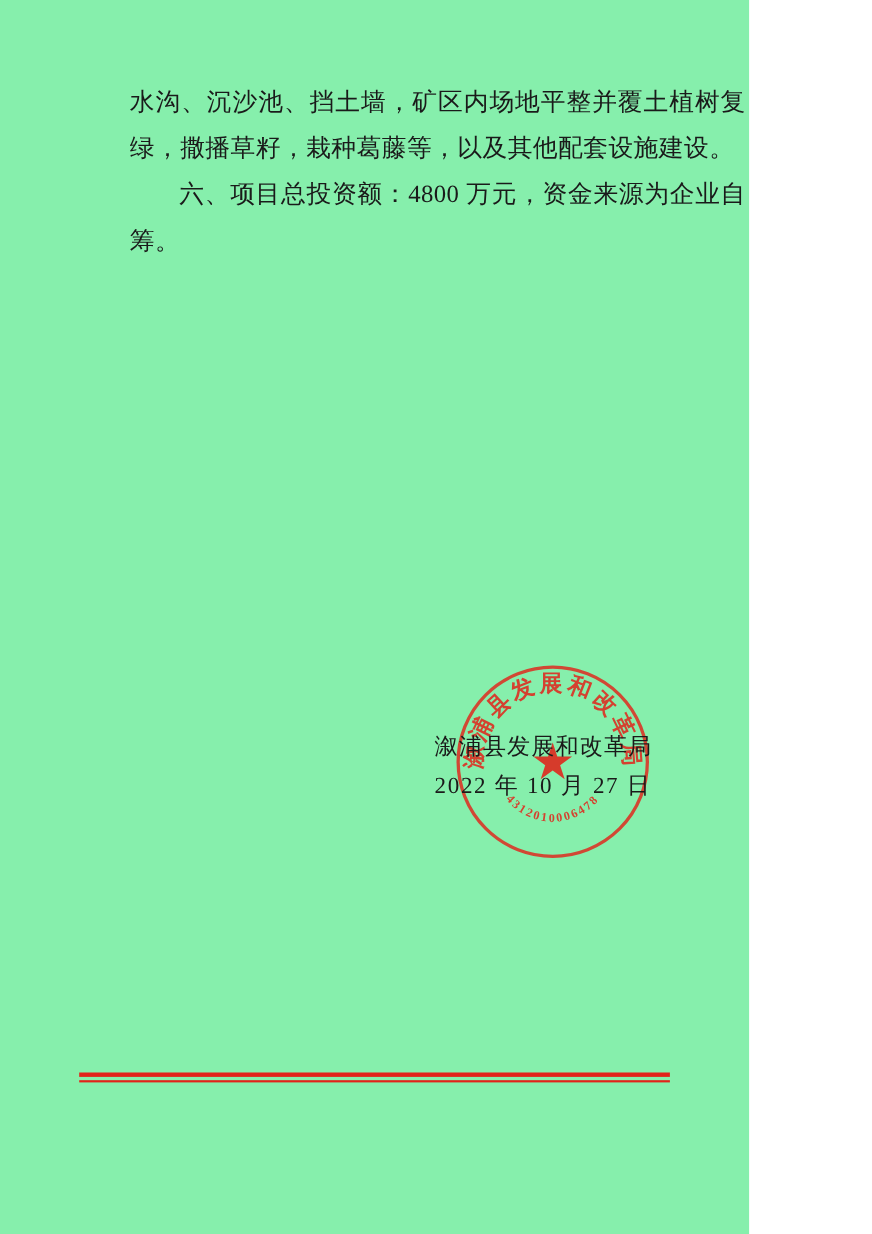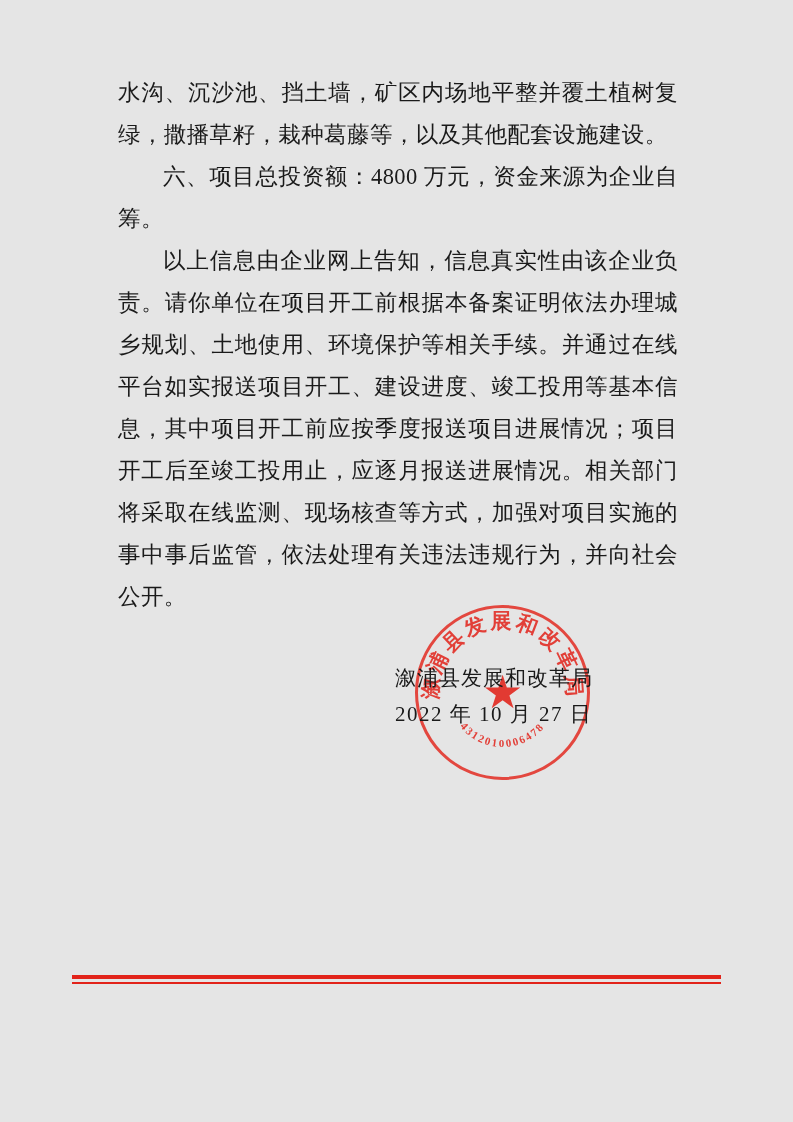--- a/index.html
+++ b/index.html
@@ -2,23 +2,23 @@
 <html><head>
 <meta charset="utf-8">
 <style>
   html, body {
     margin: 0;
     padding: 0;
     background: #ffffff;
   }
   .page {
     position: relative;
-    width: 793px;
+    width: 681px;
     height: 1122px;
-    background: #e5e5e5;
+    background: #86efac;
     overflow: hidden;
     font-family: "Liberation Serif", "DejaVu Serif", serif;
   }
   .doc-body {
     position: absolute;
     left: 118px;
     top: 72px;
     width: 560px;
   }
   .para {
@@ -135,21 +135,20 @@
 <body>
 
 <div class="page">
 
   <div class="doc-body">
 
     <p class="para">水沟、沉沙池、挡土墙，矿区内场地平整并覆土植树复绿，撒播草籽，栽种葛藤等，以及其他配套设施建设。</p>
 
     <p class="para indent"><span class="bold">六、项目总投资额：</span><span>4800 万元，资金来源为企业自筹。</span></p>
 
-    <p class="para indent">以上信息由企业网上告知，信息真实性由该企业负责。请你单位在项目开工前根据本备案证明依法办理城乡规划、土地使用、环境保护等相关手续。并通过在线平台如实报送项目开工、建设进度、竣工投用等基本信息，其中项目开工前应按季度报送项目进展情况；项目开工后至竣工投用止，应逐月报送进展情况。相关部门将采取在线监测、现场核查等方式，加强对项目实施的事中事后监管，依法处理有关违法违规行为，并向社会公开。</p>
 
   </div>
 
   <div class="seal">
     <div class="seal-ring"></div>
     <svg viewBox="0 0 175 175">
       <defs>
         <path id="arcTop" d="M 23,87.5 A 64.5,64.5 0 0 1 152,87.5"></path>
         <path id="arcBottom" d="M 33,87.5 A 54.5,54.5 0 0 0 142,87.5"></path>
       </defs>

